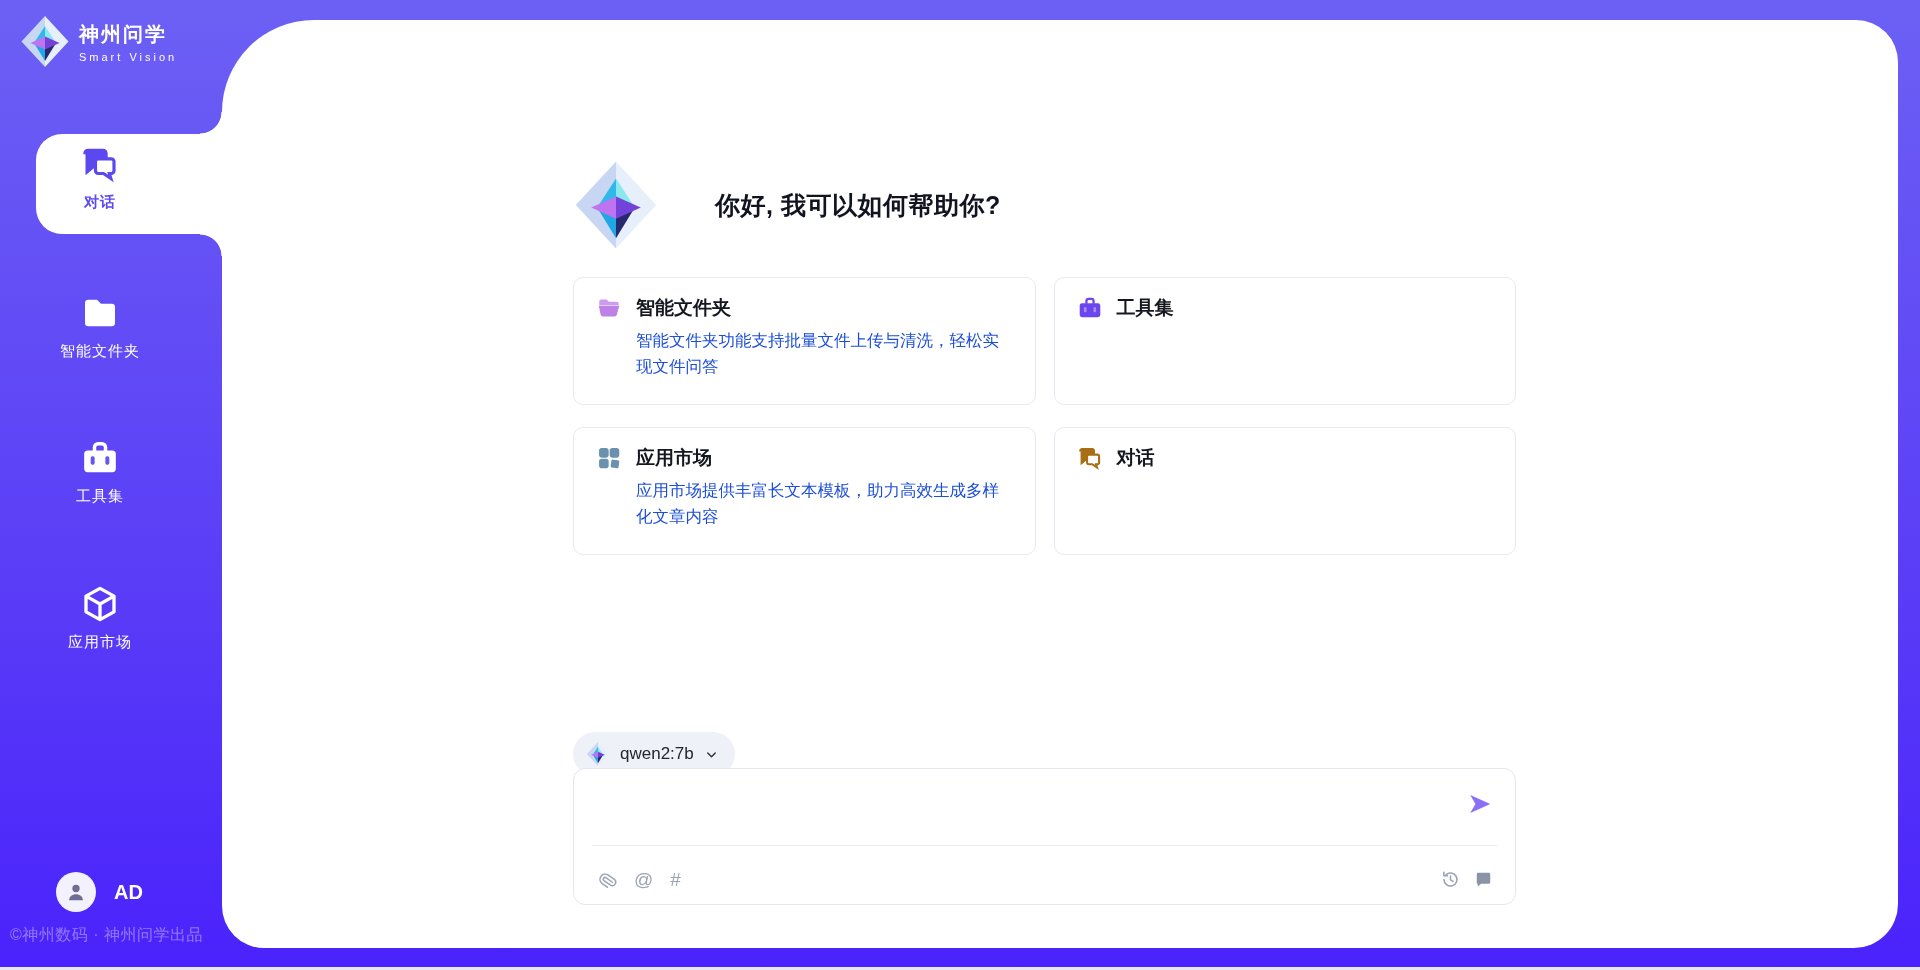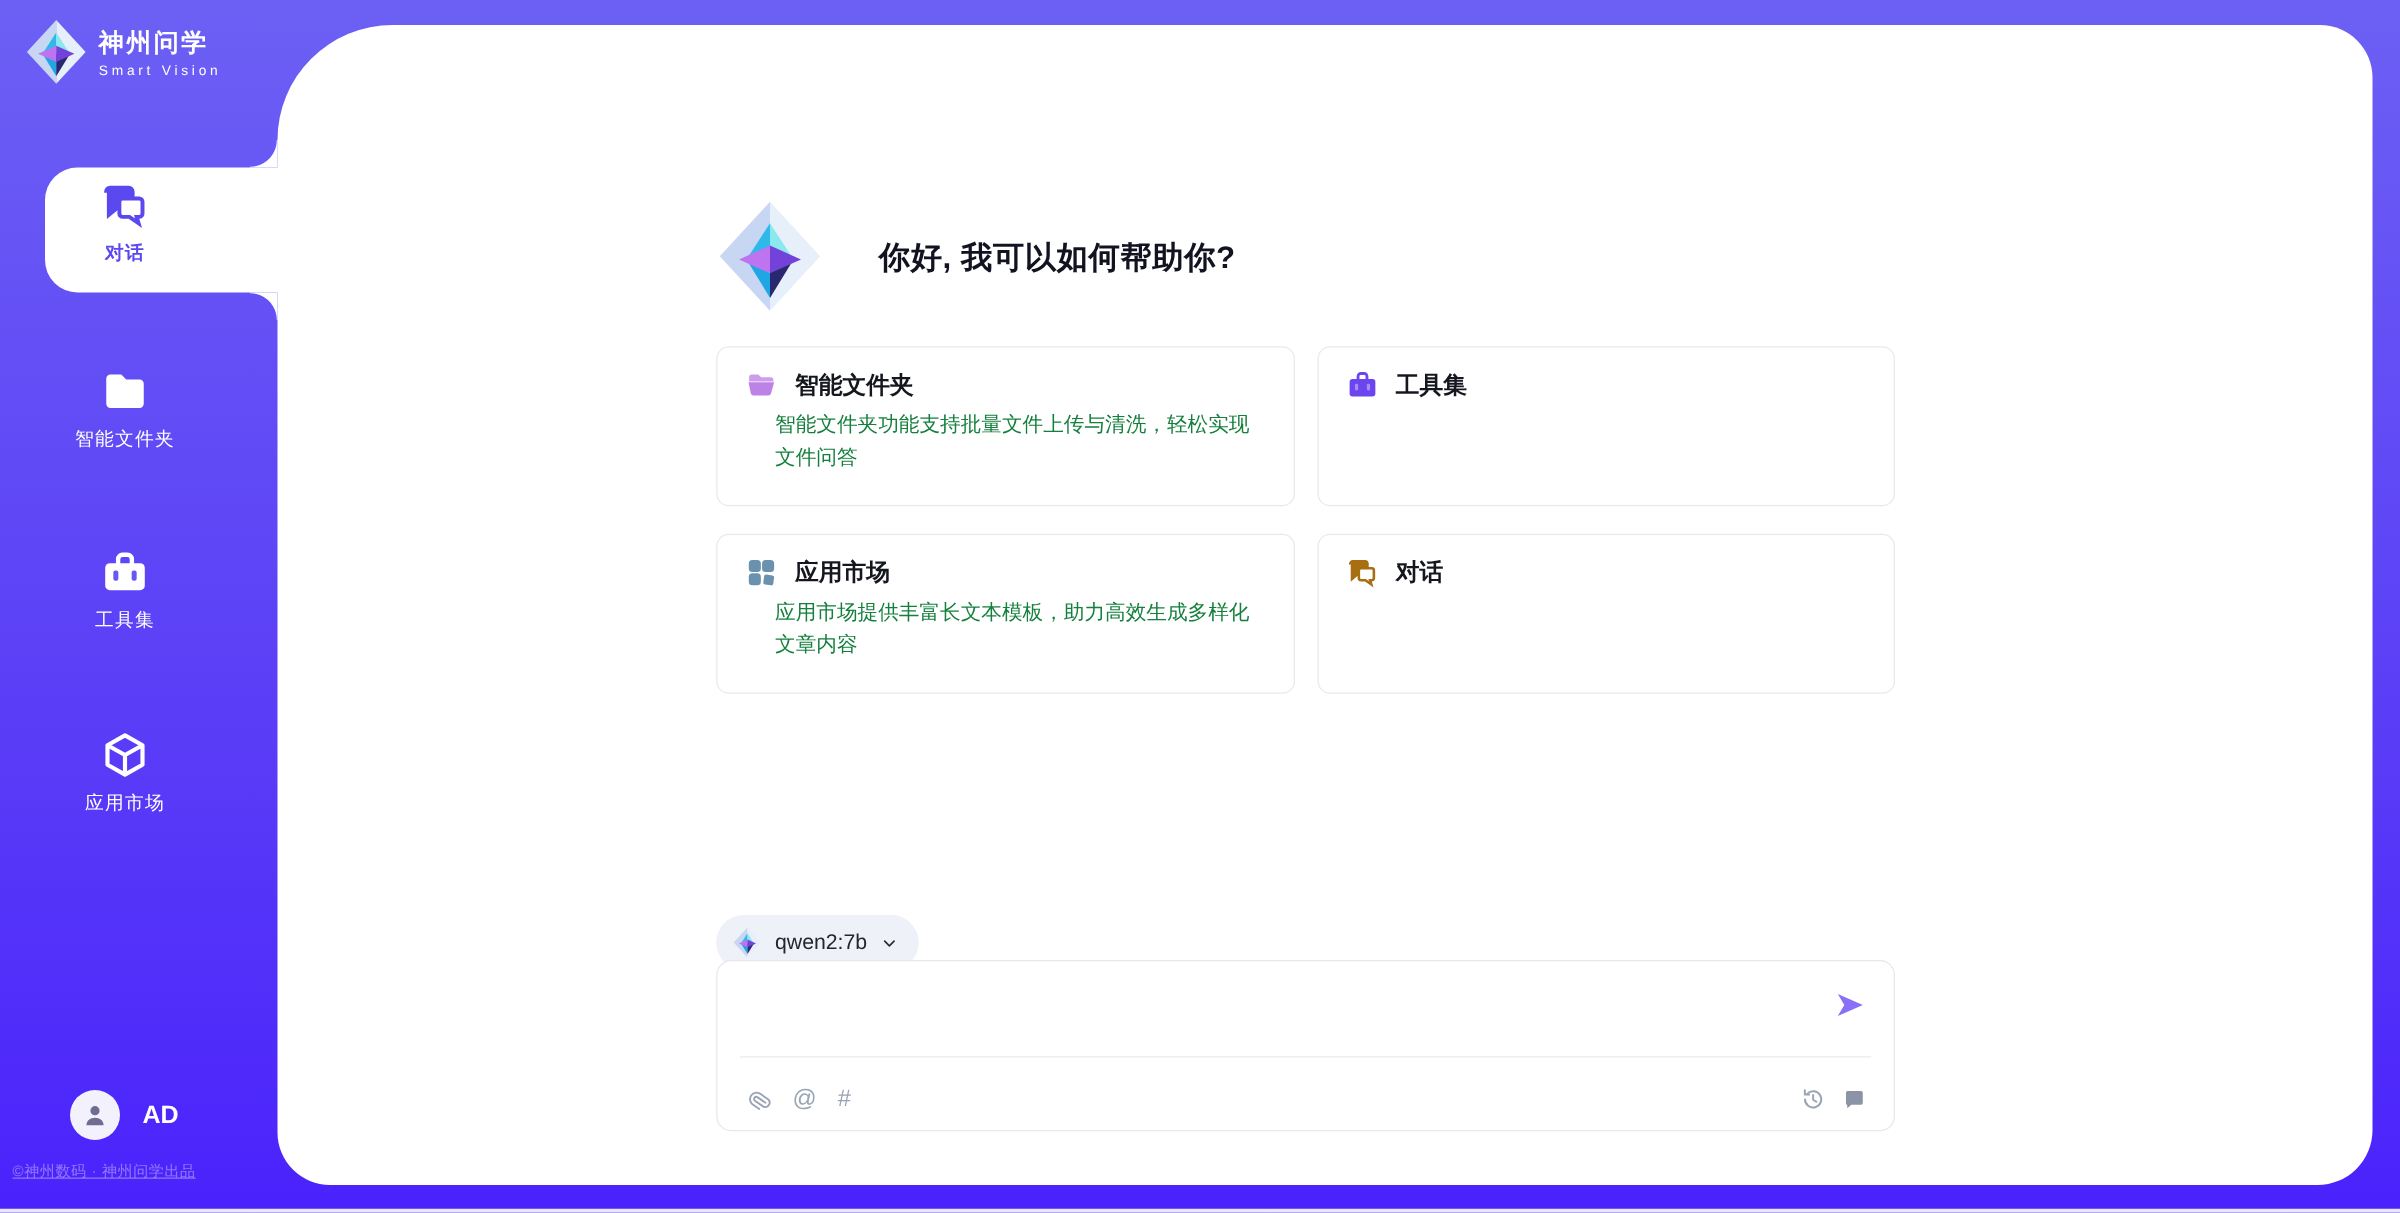--- a/index.html
+++ b/index.html
@@ -34,35 +34,35 @@
   .nav-item .nav-label { font-size:15px; color:#fff; letter-spacing:1px; }
   .nav-item.active .nav-label { color:#5B48EE; font-weight:600; }
   .nav-item svg { width:40px; height:40px; }
 
   .user-row { position:absolute; left:56px; top:872px; display:flex; align-items:center; gap:18px; z-index:4; }
   .avatar { width:40px; height:40px; border-radius:50%; background:#F3F2FC; display:flex;
     align-items:center; justify-content:center; }
   .avatar svg { width:22px; height:22px; }
   .user-name { color:#fff; font-size:20px; font-weight:700; }
   .sidebar-footer { position:absolute; left:10px; bottom:24px; color:rgba(255,255,255,.38);
-    font-size:12px; letter-spacing:.5px; z-index:4; white-space:nowrap;text-decoration:underline; }
+    font-size:16px; letter-spacing:.5px; z-index:4; white-space:nowrap; }
 
   
-  .greeting { position:absolute; left:573px; top:158px; display:flex; align-items:center; gap:44px; z-index:2; }
+  .greeting { position:absolute; left:573px; top:158px; display:flex; align-items:center; gap:56px; z-index:2; }
   .greeting svg { width:86px; height:94px; }
   .greeting h1 { font-size:25px; font-weight:700; color:#111420; letter-spacing:.5px; }
 
   .cards { position:absolute; left:573px; top:277px; width:943px; display:grid;
     grid-template-columns:1fr 1fr; column-gap:18px; row-gap:22px; z-index:2; }
   .card { height:128px; background:#fff; border:1px solid #E7E9F0; border-radius:10px;
     padding:17px 22px; cursor:pointer; }
   .card-head { display:flex; align-items:center; gap:14px; }
   .card-head svg { width:26px; height:26px; flex:0 0 auto; }
   .card-title { font-size:19px; font-weight:700; color:#15171F; }
-  .card-desc { margin:7px 0 0 24px; font-size:16.5px; line-height:1.55; color:#15803d; }
+  .card-desc { margin:7px 0 0 40px; font-size:16.5px; line-height:1.55; color:#1d4ed8; }
 
   .model-pill { position:absolute; left:573px; top:715px; height:44px; display:inline-flex;
     align-items:center; gap:10px; padding:0 16px 0 13px; background:#EFF1F9; border-radius:22px;
     cursor:pointer; z-index:2;margin-top:17px; }
   .model-pill svg.gem { width:24px; height:26px; }
   .model-name { font-size:17px; color:#23262F; }
   .model-pill .chev { width:15px; height:15px; }
 
   .composer { position:absolute; left:573px; top:768px; width:943px; height:137px; background:#fff;
     border:1px solid #E4E7EE; border-radius:12px; z-index:2; }

